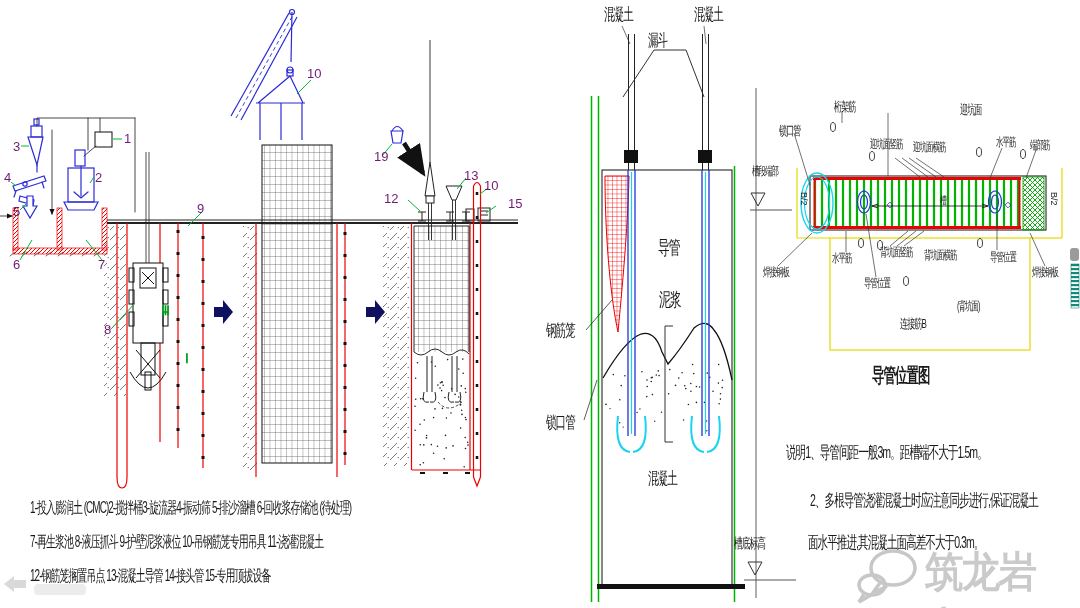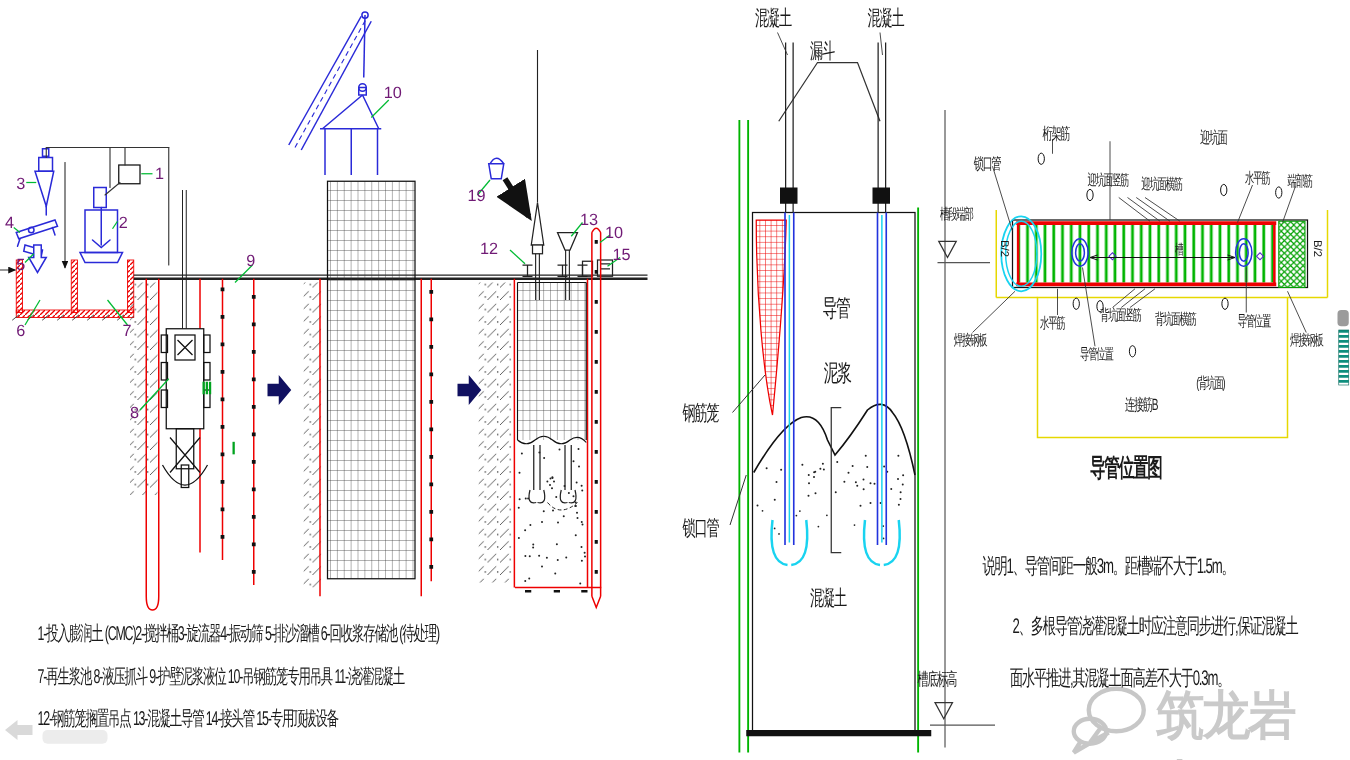--- a/index.html
+++ b/index.html
@@ -456,21 +456,21 @@
 <div class="num" style="left:13px;top:205px">5</div>
 <div class="num" style="left:13px;top:258px">6</div>
 <div class="num" style="left:98px;top:258px">7</div>
 <div class="num" style="left:104px;top:323px">8</div>
 <div class="num" style="left:197px;top:202px">9</div>
 <div class="num" style="left:307px;top:67px">10</div>
 <div class="num" style="left:374px;top:150px">19</div>
 <div class="num" style="left:384px;top:192px">12</div>
 <div class="num" style="left:464px;top:169px">13</div>
 <div class="num" style="left:484px;top:179px">10</div>
-<div class="num" style="left:490px;top:197px">15</div>
+<div class="num" style="left:508px;top:197px">15</div>
 <div class="num grn" style="left:161px;top:304px">Ⅲ</div>
 <div class="num grn" style="left:185px;top:352px">Ⅰ</div>
 
 <div class="lbl cjk" style="left:30px;top:500px;font-size:16px">1-投入膨润土 (CMC)2-搅拌桶3-旋流器4-振动筛 5-排沙溜槽 6-回收浆存储池 (待处理)</div>
 <div class="lbl cjk" style="left:30px;top:534px;font-size:16px">7-再生浆池 8-液压抓斗 9-护壁泥浆液位 10-吊钢筋笼专用吊具 11-浇灌混凝土</div>
 <div class="lbl cjk" style="left:30px;top:568px;font-size:16px">12-钢筋笼搁置吊点 13-混凝土导管 14-接头管 15-专用顶拔设备</div>
 
 <div class="lbl cjk" style="left:604px;top:6px;font-size:17px">混凝土</div>
 <div class="lbl cjk" style="left:648px;top:32px;font-size:17px">漏斗</div>
 <div class="lbl cjk" style="left:694px;top:6px;font-size:17px">混凝土</div>

